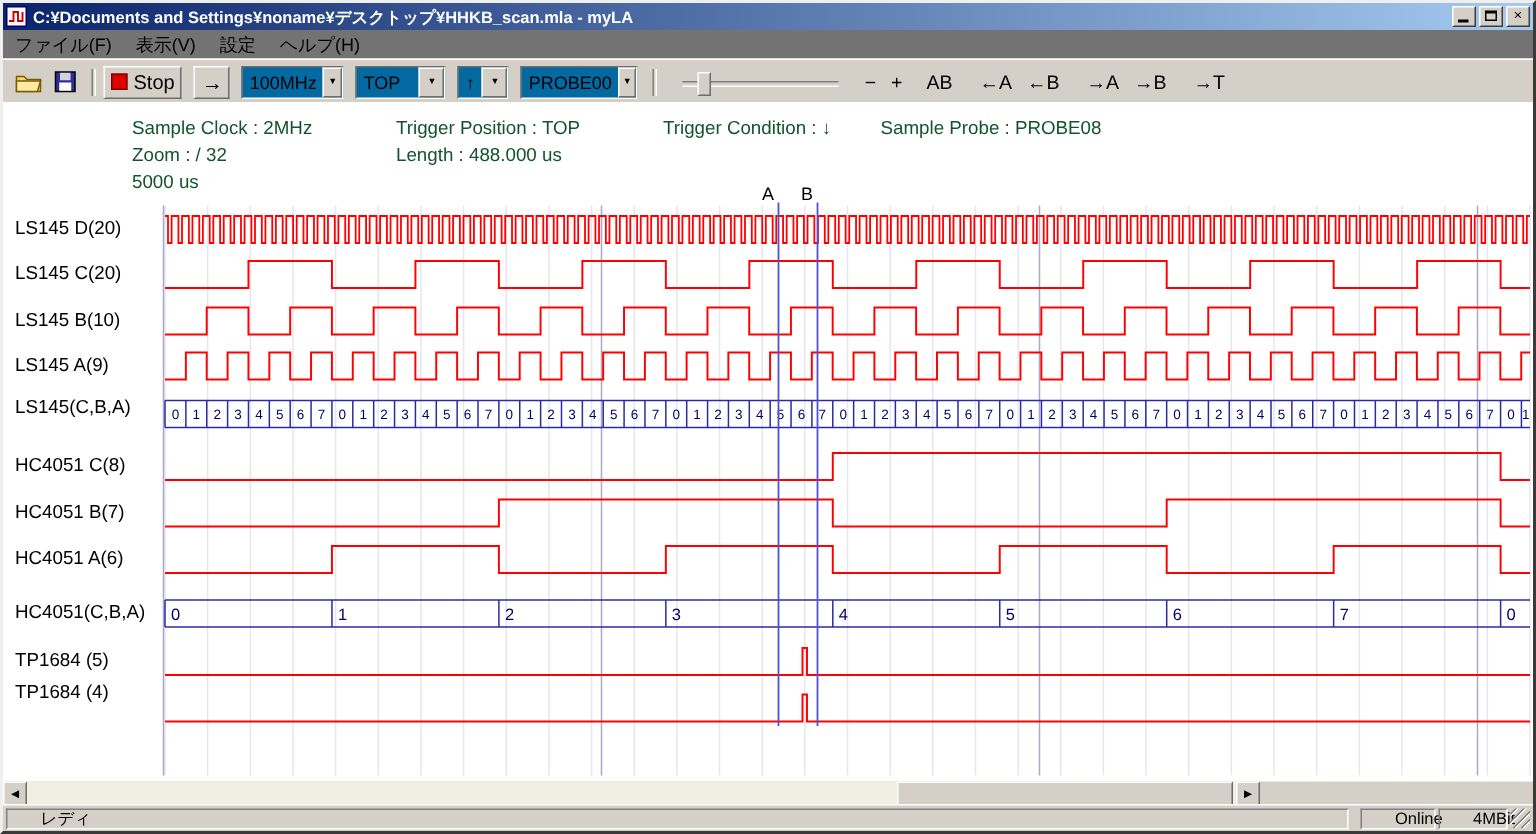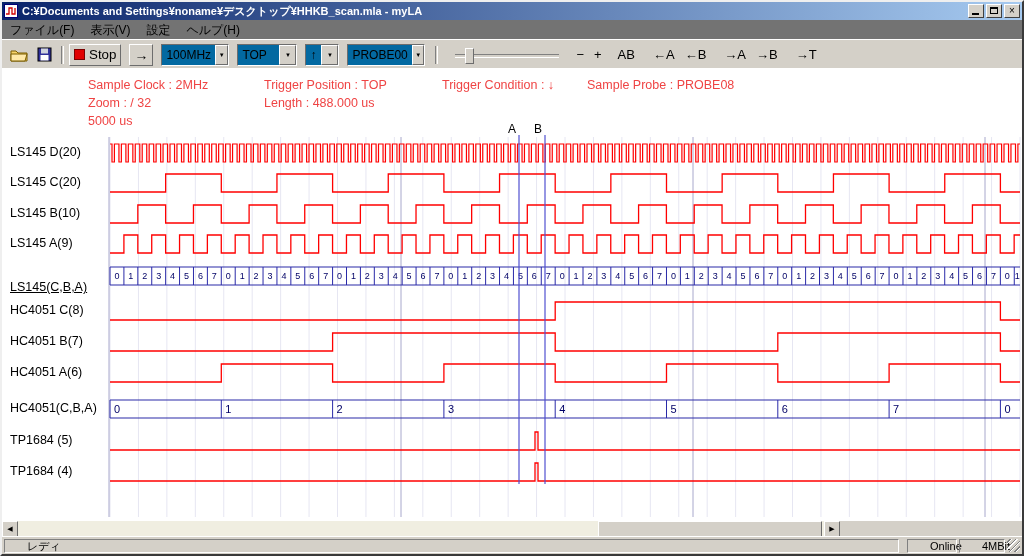--- a/index.html
+++ b/index.html
@@ -16,35 +16,35 @@
   .tb-ctl{width:16px;height:14px;background:#d4d0c8;border:1px solid;border-color:#fff #404040 #404040 #fff;
     margin-left:2px;position:relative;color:#000;font-size:10px;line-height:12px;text-align:center;padding:0;}
   .min-glyph{position:absolute;left:3px;bottom:2px;width:7px;height:2px;background:#000;}
   .max-glyph{position:absolute;left:3px;top:2px;width:8px;height:7px;border:1px solid #000;border-top-width:2px;box-sizing:border-box;}
   
   .menubar{position:absolute;left:0;top:18px;right:0;height:19px;display:flex;font-size:12px;background:#737373;}
   .menu-item{padding:2px 8px;}
   
   .toolbar{position:absolute;left:0;top:37px;right:0;height:29px;display:flex;align-items:center;
     font-size:12px;background:#d4d0c8;border-top:1px solid #fff;border-bottom:1px solid #9a968f;}
-  .tbtn{height:22px;min-width:24px;display:flex;align-items:center;justify-content:center;background:#d4d0c8;border:none;padding:0 4px;}
+  .tbtn{height:22px;min-width:24px;display:flex;align-items:center;background:#d4d0c8;border:none;padding:0 4px;}
   .raised{border:1px solid;border-color:#fff #6d6d6d #6d6d6d #fff;}
   .sep{width:1px;height:18px;border-left:1px solid #808080;border-right:1px solid #fff;margin:0 5px;}
   .stop-square{display:inline-block;width:9px;height:9px;background:#e00000;border:1px solid #7a0000;margin-right:4px;}
   .combo{display:flex;height:20px;margin-left:8px;border:1px solid;border-color:#6d6d6d #fff #fff #6d6d6d;background:#0369a1;align-items:center;}
   .combo-field{padding:0 4px;font-size:12px;white-space:nowrap;}
   .combo-arrow{width:15px;height:18px;background:#d4d0c8;border:1px solid;border-color:#fff #6d6d6d #6d6d6d #fff;
     display:flex;align-items:center;justify-content:center;font-size:6px;margin-left:auto;}
   .slider{position:relative;width:104px;height:18px;margin-left:12px;}
   .slider-track{position:absolute;left:0;right:0;top:8px;height:2px;border-top:1px solid #808080;border-bottom:1px solid #fff;}
   .slider-thumb{position:absolute;top:2px;width:7px;height:14px;background:#d4d0c8;border:1px solid;border-color:#fff #6d6d6d #6d6d6d #fff;}
   .flatbtn{background:transparent;border:none;padding:2px 5px;font-size:13px;font-family:"Liberation Sans",sans-serif;}
   
   .client{position:absolute;left:0;top:66px;width:1020px;height:453px;background:#fff;}
-  .info-span{position:absolute;font-size:12.5px;color:#ef4444;white-space:nowrap;}
+  .info-span{position:absolute;font-size:12.5px;color:#14532d;white-space:nowrap;}
   .ch-label{position:absolute;left:8px;font-size:12.5px;color:#000;white-space:nowrap;}
   #wave-svg{position:absolute;left:0;top:0;pointer-events:none;}
   
   .hscroll{position:absolute;left:0;top:519px;width:838px;height:16px;background:#f0eee1;display:flex;}
   .sb-btn{width:16px;height:16px;background:#d4d0c8;border:1px solid;border-color:#fff #6d6d6d #6d6d6d #fff;
     font-size:7px;display:flex;align-items:center;justify-content:center;padding:0;color:#000;}
   .sb-track{flex:1;position:relative;}
   .sb-thumb{position:absolute;left:580px;width:222px;top:0;height:14px;background:#d4d0c8;border:1px solid;border-color:#fff #6d6d6d #6d6d6d #fff;}
   
   .statusbar{position:absolute;left:0;bottom:0;right:0;height:18px;background:#d4d0c8;border-top:1px solid #fff;
@@ -142,27 +142,27 @@
   <span class="info-span" style="left:585px;top:10px">Sample Probe : PROBE08</span>
   <span class="info-span" style="left:86px;top:28px">Zoom : /  32</span>
   <span class="info-span" style="left:262px;top:28px">Length : 488.000 us</span>
   <span class="info-span" style="left:86px;top:46px">5000 us</span>
 
   <div id="channel-labels">
       <div class="ch-label" style="top: 77px;">LS145 D(20)</div>
       <div class="ch-label" style="top: 107px;">LS145 C(20)</div>
       <div class="ch-label" style="top: 138px;">LS145 B(10)</div>
       <div class="ch-label" style="top: 168px;">LS145 A(9)</div>
-      <div class="ch-label" style="top: 212px; text-decoration: underline;">LS145(C,B,A)</div>
+      <div class="ch-label" style="top: 196px;">LS145(C,B,A)</div>
       <div class="ch-label" style="top: 235px;">HC4051 C(8)</div>
       <div class="ch-label" style="top: 266px;">HC4051 B(7)</div>
       <div class="ch-label" style="top: 297px;">HC4051 A(6)</div>
       <div class="ch-label" style="top: 333px;">HC4051(C,B,A)</div>
       <div class="ch-label" style="top: 365px;">TP1684 (5)</div>
-      <div class="ch-label" style="top: 396px;">TP1684 (4)</div>
+      <div class="ch-label" style="top: 386px;">TP1684 (4)</div>
     </div>
 
   <svg id="wave-svg" width="1020" height="453" viewBox="0 66 1020 453">
       <g>
         <line x1="108" y1="135" x2="108" y2="515" stroke="#e6e6f2" stroke-width="1"></line>
         <line x1="136.4375" y1="135" x2="136.4375" y2="515" stroke="#e6e6f2" stroke-width="1"></line>
         <line x1="164.875" y1="135" x2="164.875" y2="515" stroke="#e6e6f2" stroke-width="1"></line>
         <line x1="193.3125" y1="135" x2="193.3125" y2="515" stroke="#e6e6f2" stroke-width="1"></line>
         <line x1="221.75" y1="135" x2="221.75" y2="515" stroke="#e6e6f2" stroke-width="1"></line>
         <line x1="250.1875" y1="135" x2="250.1875" y2="515" stroke="#e6e6f2" stroke-width="1"></line>

